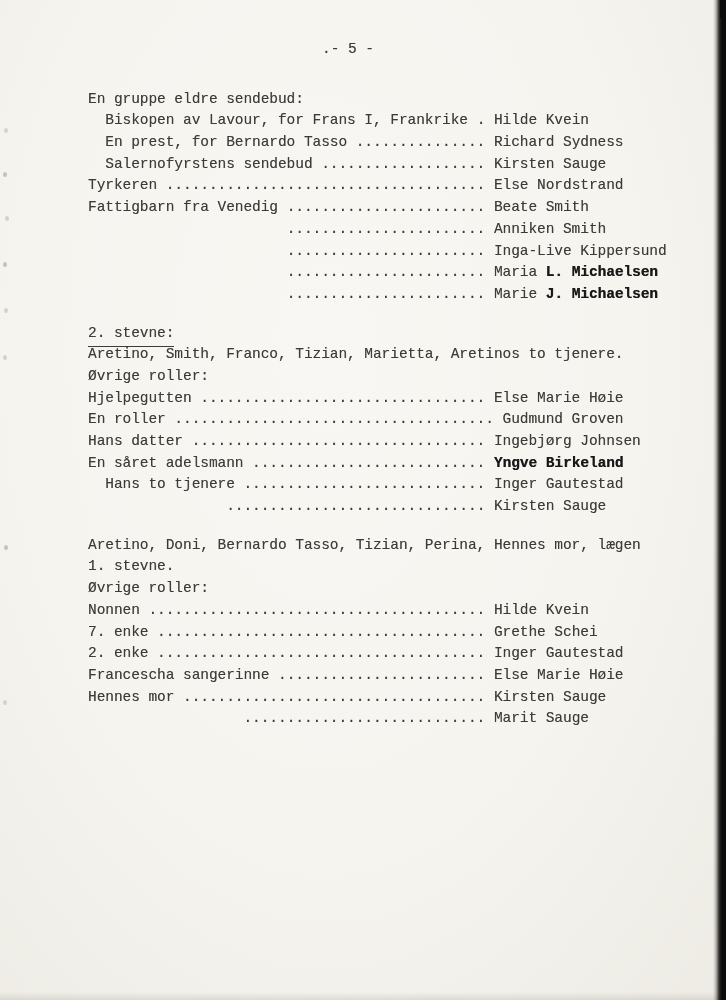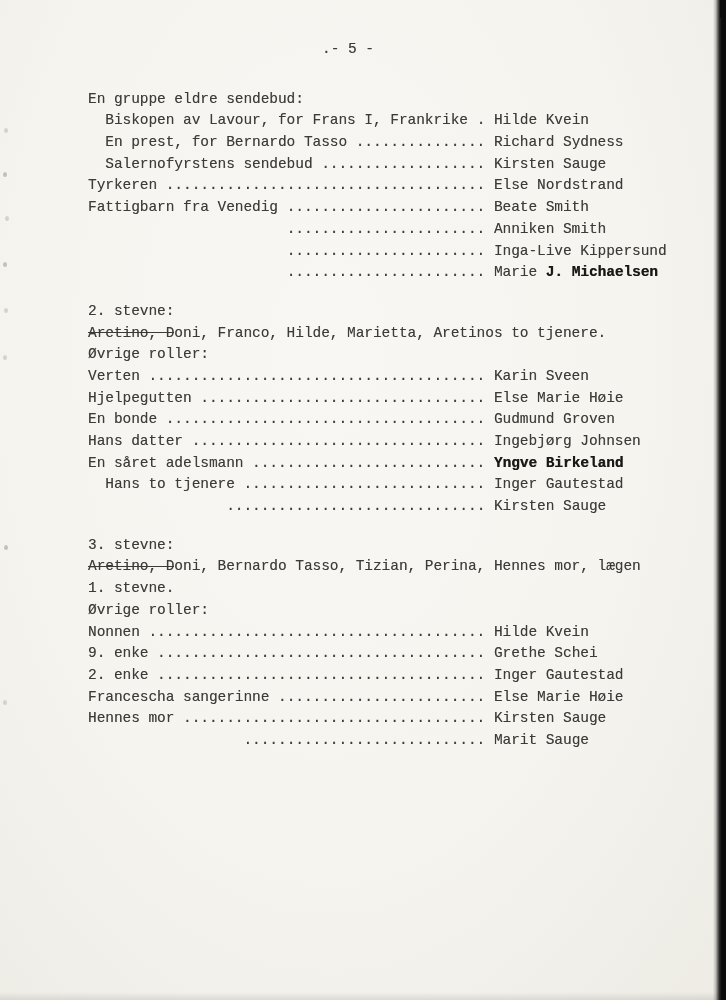--- a/index.html
+++ b/index.html
@@ -22,21 +22,21 @@
   }
   .content{padding:39px 0 0 88px;}
   .page-number{
     height:21.7px;line-height:21.7px;
     padding-left:234px;
     margin-bottom:28px;
     white-space:pre;
   }
   .line{height:21.7px;line-height:21.7px;white-space:pre;}
   #sections > .section:not(:first-child){margin-top:17px;}
-  .heading span{border-bottom:1.3px solid currentColor;padding-bottom:13px;}
+  .heading span{border-bottom:1.3px solid currentColor;padding-bottom:5px;}
   .bold{font-weight:bold;color:var(--ink-bold);text-shadow:0.4px 0 0 rgba(23,23,23,0.7);}
   .dots{letter-spacing:0;}
   .edge-strip{
     position:absolute;top:0;right:0;width:13px;height:1000px;
     background:linear-gradient(to right, rgba(11,11,11,0) 0%, rgba(90,88,84,0.35) 22%, rgba(11,11,11,0.85) 48%, var(--strip) 68%);
   }
   .edge-strip-top{
     position:absolute;top:0;right:0;width:6px;height:18px;
     background:var(--strip);
   }
@@ -59,41 +59,40 @@
     <div id="sections">
         <div class="section">
           <div class="line"><span>En gruppe eldre sendebud:</span></div>
           <div class="line cast"><span class="role">  Biskopen av Lavour, for Frans I, Frankrike </span><span class="dots">.</span> <span class="name">Hilde Kvein</span></div>
           <div class="line cast"><span class="role">  En prest, for Bernardo Tasso </span><span class="dots">...............</span> <span class="name">Richard Sydness</span></div>
           <div class="line cast"><span class="role">  Salernofyrstens sendebud </span><span class="dots">...................</span> <span class="name">Kirsten Sauge</span></div>
           <div class="line cast"><span class="role">Tyrkeren </span><span class="dots">.....................................</span> <span class="name">Else Nordstrand</span></div>
           <div class="line cast"><span class="role">Fattigbarn fra Venedig </span><span class="dots">.......................</span> <span class="name">Beate Smith</span></div>
           <div class="line cast"><span class="role">                       </span><span class="dots">.......................</span> <span class="name">Anniken Smith</span></div>
           <div class="line cast"><span class="role">                       </span><span class="dots">.......................</span> <span class="name">Inga-Live Kippersund</span></div>
+          <div class="line cast"><span class="role">                       </span><span class="dots">.......................</span> <span class="name">Maria </span><span class="name bold">L. Michaelsen</span></div>
           <div class="line cast"><span class="role">                       </span><span class="dots">.......................</span> <span class="name">Marie </span><span class="name bold">J. Michaelsen</span></div>
         </div>
         <div class="section">
           <div class="line heading"><span>2. stevne:</span></div>
-          <div class="line"><span>Aretino, Doni, Franco, Hilde, Marietta, Aretinos to tjenere.</span></div>
+          <div class="line"><span>Aretino, Smith, Franco, Tizian, Marietta, Aretinos to tjenere.</span></div>
           <div class="line"><span>Øvrige roller:</span></div>
-          <div class="line cast"><span class="role">Verten </span><span class="dots">.......................................</span> <span class="name">Karin Sveen</span></div>
           <div class="line cast"><span class="role">Hjelpegutten </span><span class="dots">.................................</span> <span class="name">Else Marie Høie</span></div>
-          <div class="line cast"><span class="role">En bonde </span><span class="dots">.....................................</span> <span class="name">Gudmund Groven</span></div>
+          <div class="line cast"><span class="role">En roller </span><span class="dots">.....................................</span> <span class="name">Gudmund Groven</span></div>
           <div class="line cast"><span class="role">Hans datter </span><span class="dots">..................................</span> <span class="name">Ingebjørg Johnsen</span></div>
           <div class="line cast"><span class="role">En såret adelsmann </span><span class="dots">...........................</span> <span class="name bold">Yngve Birkeland</span></div>
           <div class="line cast"><span class="role">  Hans to tjenere </span><span class="dots">............................</span> <span class="name">Inger Gautestad</span></div>
           <div class="line cast"><span class="role">                </span><span class="dots">..............................</span> <span class="name">Kirsten Sauge</span></div>
         </div>
         <div class="section">
-          <div class="line heading"><span>3. stevne:</span></div>
           <div class="line"><span>Aretino, Doni, Bernardo Tasso, Tizian, Perina, Hennes mor, lægen</span></div>
           <div class="line"><span>1. stevne.</span></div>
           <div class="line"><span>Øvrige roller:</span></div>
           <div class="line cast"><span class="role">Nonnen </span><span class="dots">.......................................</span> <span class="name">Hilde Kvein</span></div>
-          <div class="line cast"><span class="role">9. enke </span><span class="dots">......................................</span> <span class="name">Grethe Schei</span></div>
+          <div class="line cast"><span class="role">7. enke </span><span class="dots">......................................</span> <span class="name">Grethe Schei</span></div>
           <div class="line cast"><span class="role">2. enke </span><span class="dots">......................................</span> <span class="name">Inger Gautestad</span></div>
           <div class="line cast"><span class="role">Francescha sangerinne </span><span class="dots">........................</span> <span class="name">Else Marie Høie</span></div>
           <div class="line cast"><span class="role">Hennes mor </span><span class="dots">...................................</span> <span class="name">Kirsten Sauge</span></div>
           <div class="line cast"><span class="role">                  </span><span class="dots">............................</span> <span class="name">Marit Sauge</span></div>
         </div>
       </div>
   </div>
 
   <span class="speck" style="left:4px;top:128px;"></span>
   <span class="speck dark" style="left:3px;top:172px;"></span>

